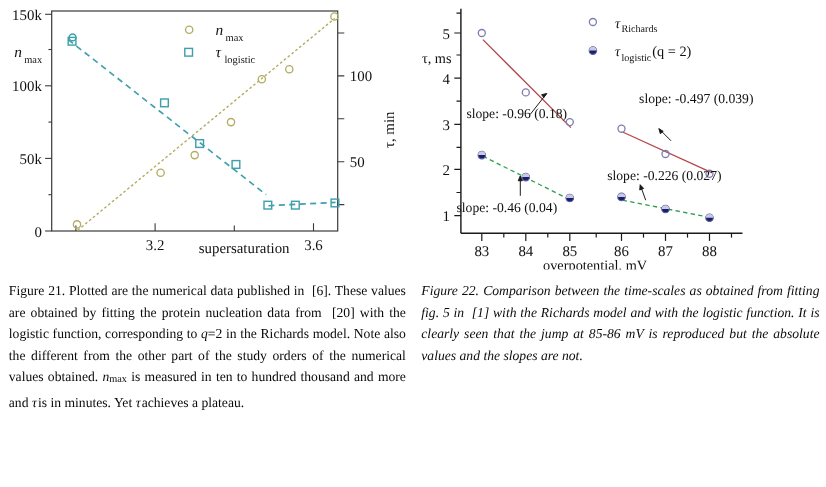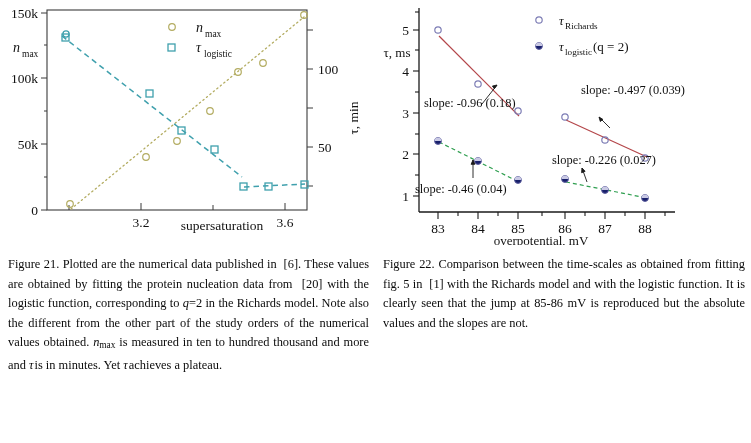--- a/index.html
+++ b/index.html
@@ -24,21 +24,21 @@
   .cap{
     position:absolute;top:0;
     font-family:"Liberation Serif", serif;
     font-size:12.4px;
     line-height:19.6px;
     text-align:justify;
     text-justify:inter-word;
     color:#0a0a0a;
   }
   .cap-left{left:8px;width:361px;}
-  .cap-right{left:383px;width:362px;}
+  .cap-right{left:383px;width:362px;font-style:italic;}
   .cap p{margin:0;}
   .cap i{font-style:italic;}
   .cap .sub{font-size:9.4px;vertical-align:-0.18em;}
   .nowrapi{white-space:nowrap;}
 </style>
 </head>
 <body>
 
 <div class="page">
 

